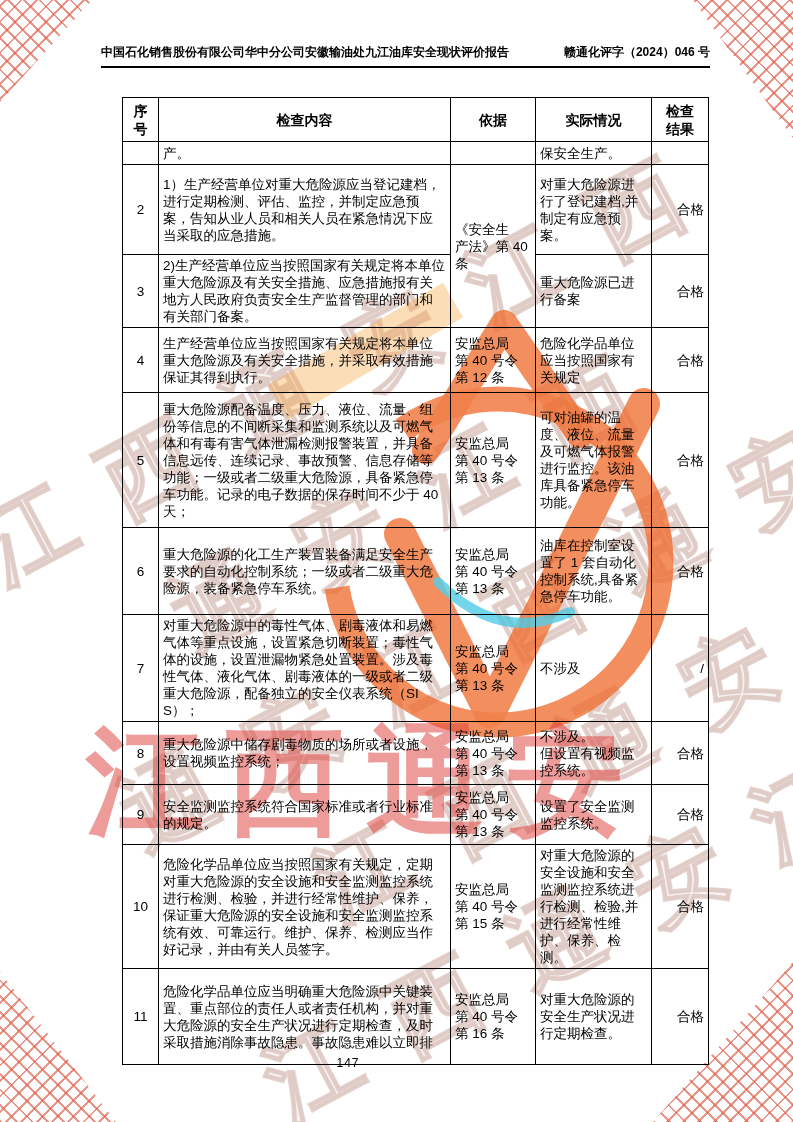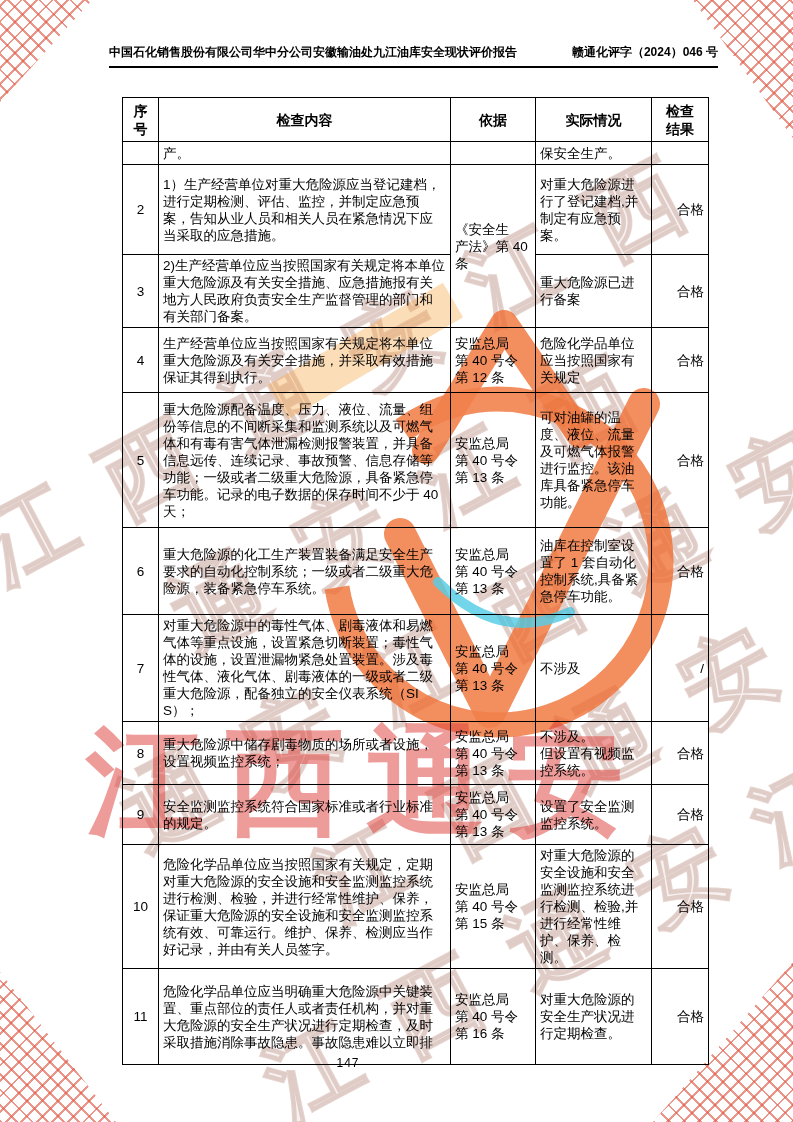--- a/index.html
+++ b/index.html
@@ -41,21 +41,21 @@
     position:absolute; z-index:3; pointer-events:none;
     left:86px; top:720px;
     font-size:118px; line-height:1.05; font-weight:bold; letter-spacing:22px;
     color:rgba(222,66,60,0.52);
     white-space:nowrap;
   }
 
   
   .header-bar {
     position:absolute; z-index:5;
-    left:109px; top:44px; width:609px;
+    left:101px; top:44px; width:609px;
     display:flex; justify-content:space-between; align-items:flex-end;
     border-bottom:2px solid #000; padding-bottom:5px;
     font-weight:bold; font-size:12px; white-space:nowrap;
   }
 
   table.report {
     position:absolute; z-index:5;
     left:122px; top:97px; width:586px;
     border-collapse:collapse; table-layout:fixed;
     background:transparent;

